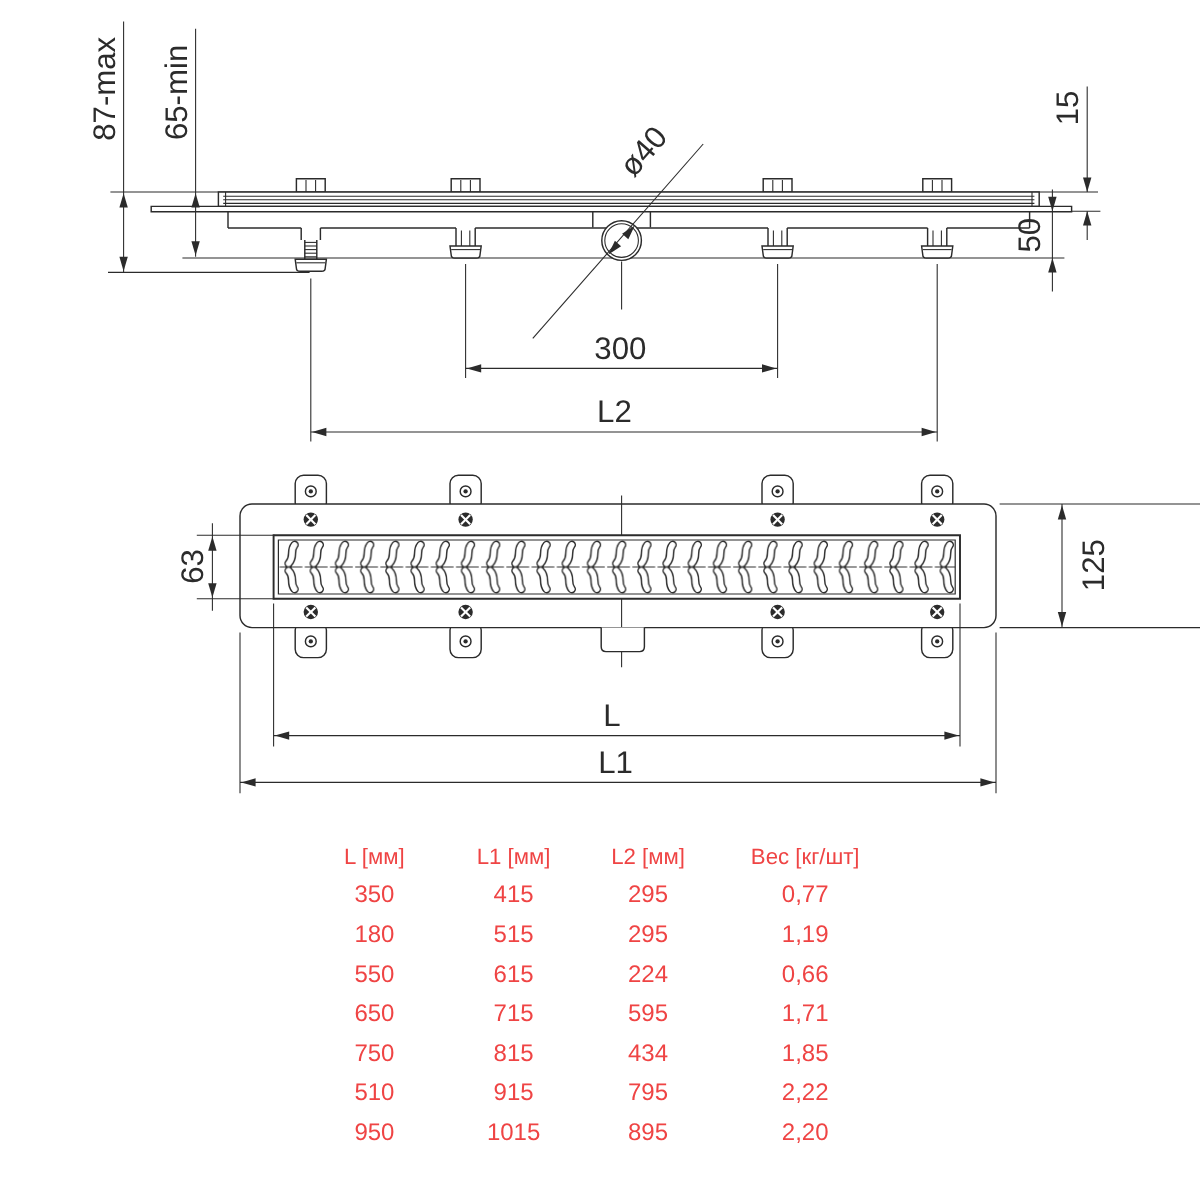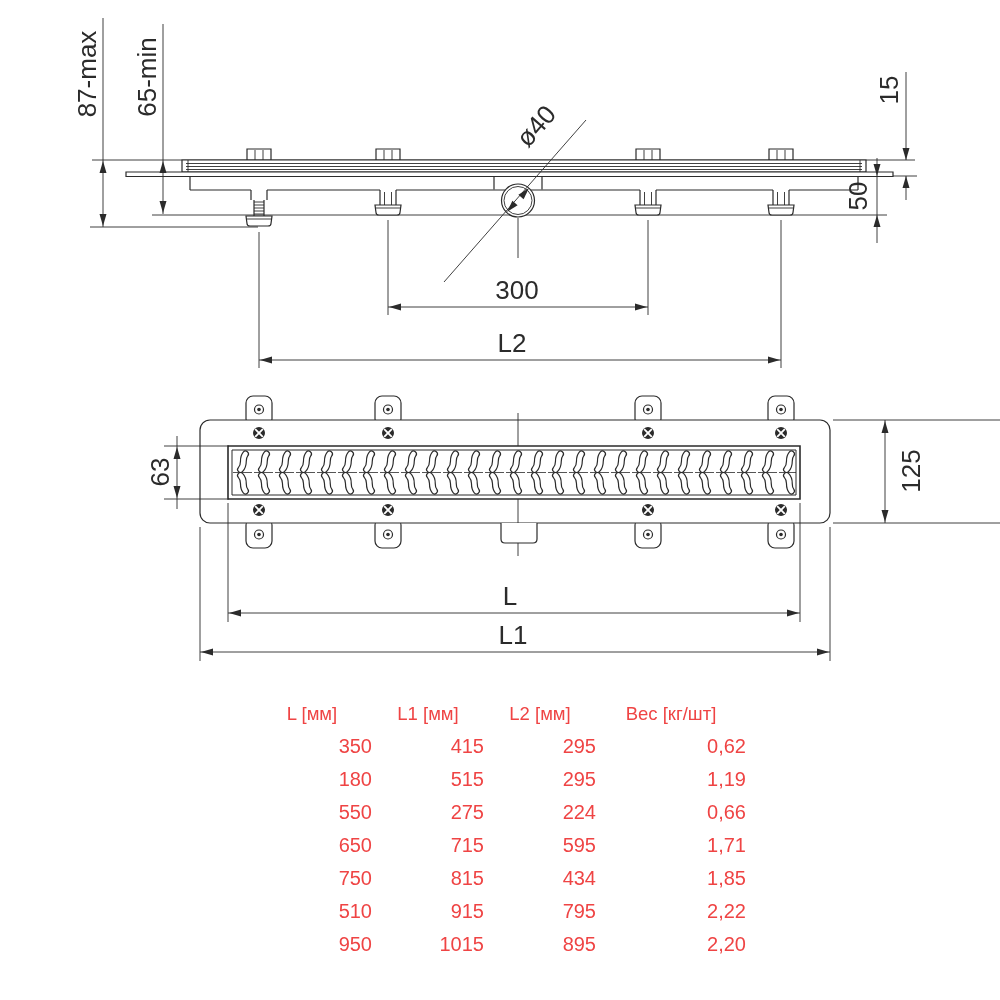--- a/index.html
+++ b/index.html
@@ -10,21 +10,21 @@
   .ln{stroke:#2b2b2b;stroke-width:1.2;fill:none;}
   .thin{stroke:#2b2b2b;stroke-width:0.9;fill:none;}
   .wfill{fill:#ffffff;stroke:#2b2b2b;stroke-width:1.2;}
   .arr{fill:#2b2b2b;stroke:none;}
   .dimtxt{font-family:"Liberation Sans","DejaVu Sans",sans-serif;font-size:26px;fill:#2b2b2b;}
   
   .spec-table{position:absolute;left:252px;top:697px;width:500px;
               display:grid;grid-template-columns:120px 112px 112px 150px;
               grid-auto-rows:33px;align-items:center;color:#ef4444;}
   .spec-table .hd{font-size:18.5px;text-align:center;}
-  .spec-table .cell{font-size:20px;text-align:right;}
+  .spec-table .cell{font-size:20px;text-align:center;}
 </style>
 </head>
 <body>
 
 <div class="canvas">
 
 <svg width="1000" height="690" viewBox="0 0 1000 690">
   <defs>
 
     <pattern id="wave" x="232" y="450" width="21" height="45" patternUnits="userSpaceOnUse">
@@ -233,29 +233,29 @@
 
 <div class="spec-table">
   <div class="hd">L [мм]</div>
   <div class="hd">L1 [мм]</div>
   <div class="hd">L2 [мм]</div>
   <div class="hd">Вес [кг/шт]</div>
 
   <div class="cell">350</div>
   <div class="cell">415</div>
   <div class="cell">295</div>
-  <div class="cell">0,62</div>
+  <div class="cell">0,77</div>
 
   <div class="cell">180</div>
   <div class="cell">515</div>
   <div class="cell">295</div>
   <div class="cell">1,19</div>
 
   <div class="cell">550</div>
-  <div class="cell">275</div>
+  <div class="cell">615</div>
   <div class="cell">224</div>
   <div class="cell">0,66</div>
 
   <div class="cell">650</div>
   <div class="cell">715</div>
   <div class="cell">595</div>
   <div class="cell">1,71</div>
 
   <div class="cell">750</div>
   <div class="cell">815</div>

